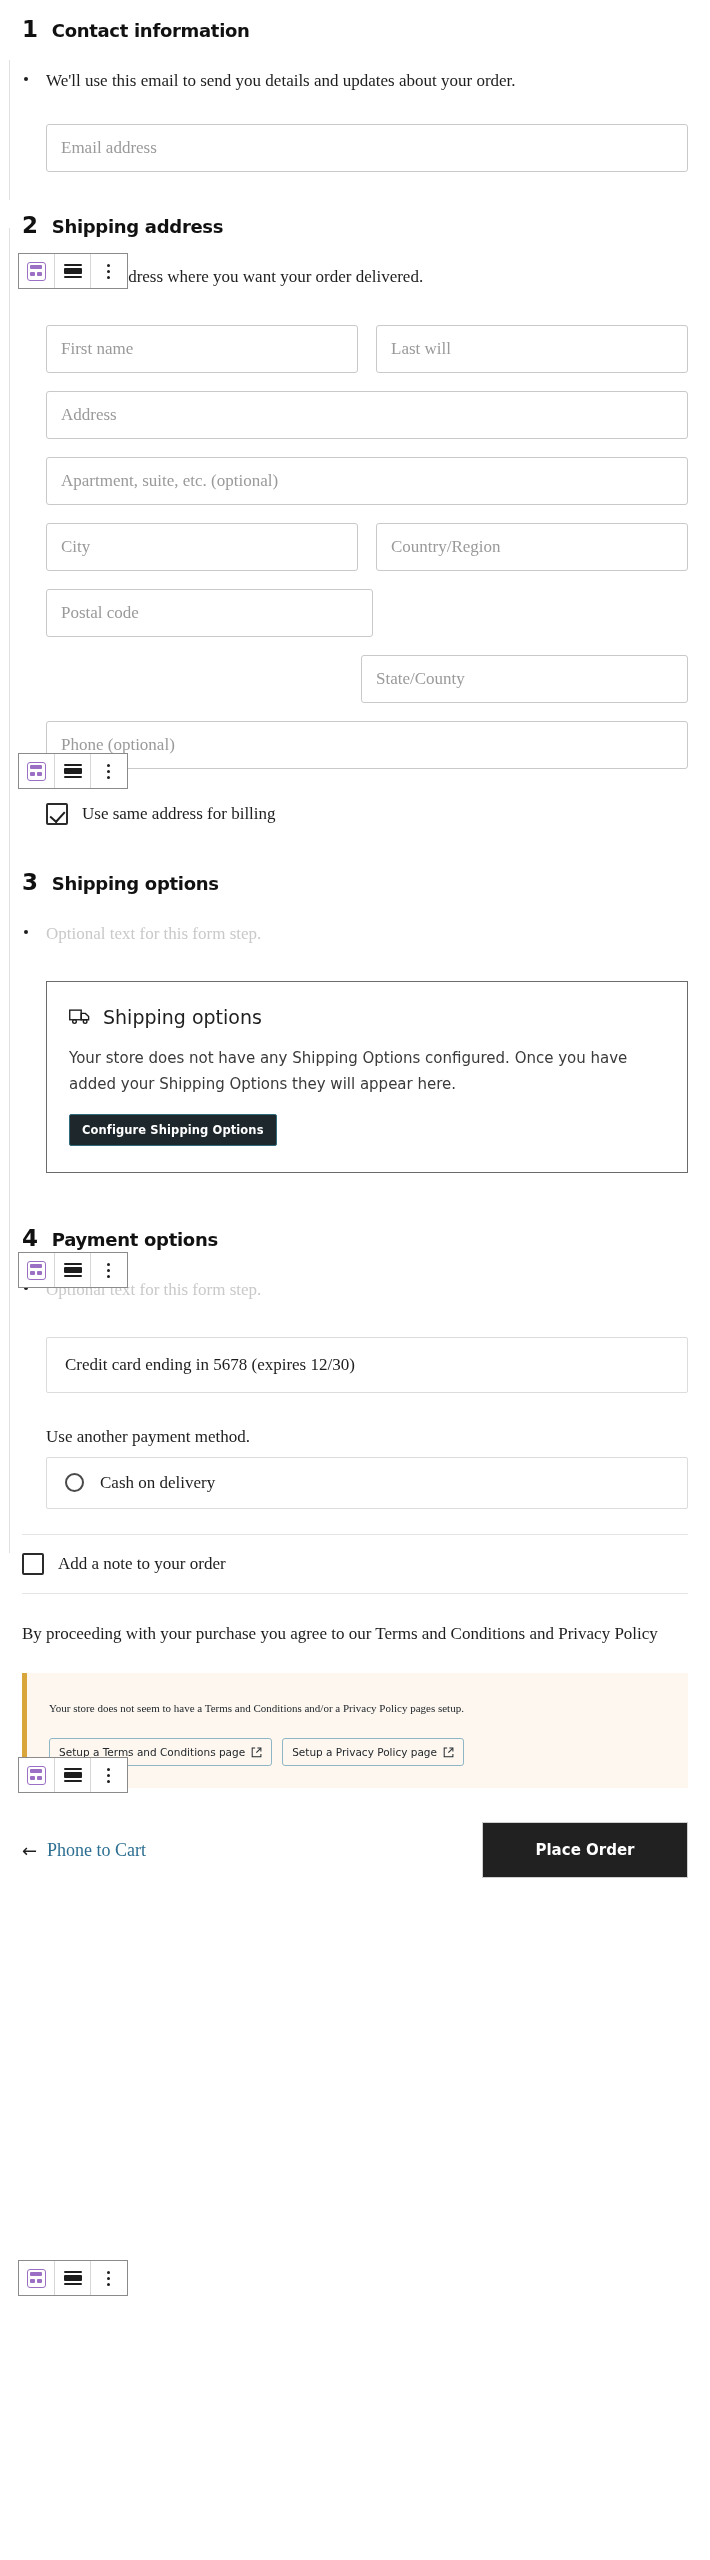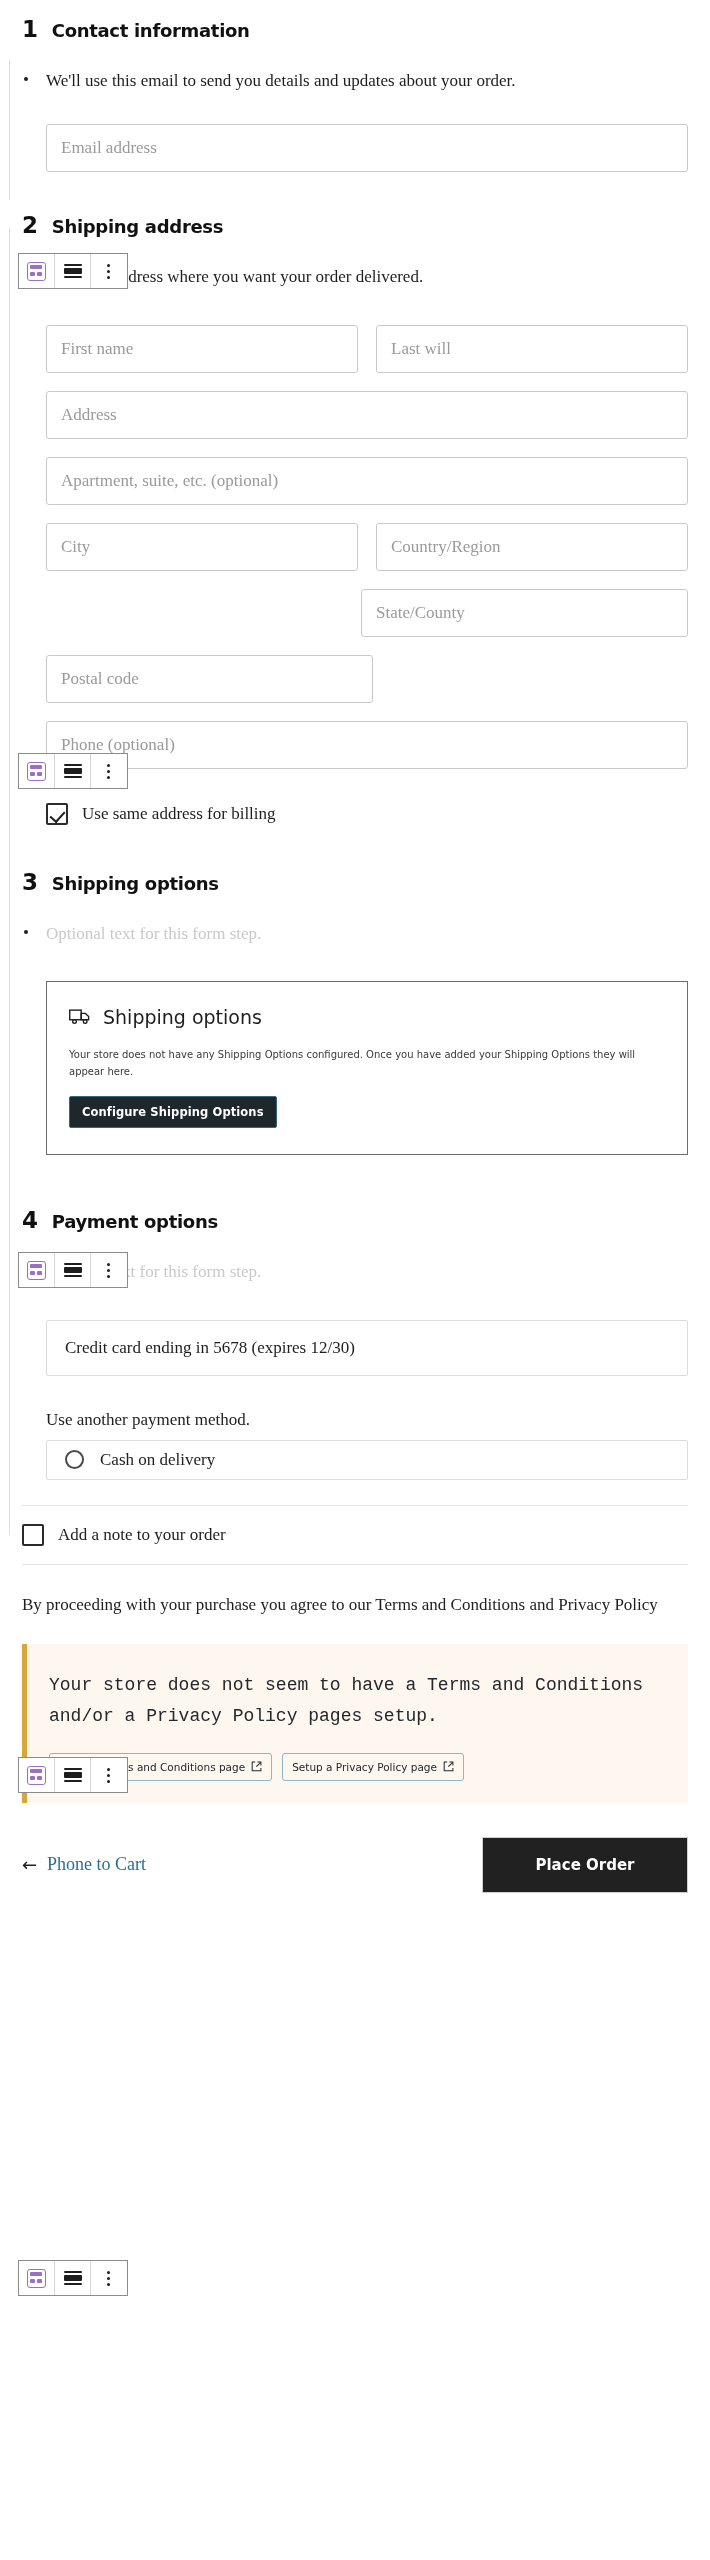--- a/index.html
+++ b/index.html
@@ -124,21 +124,21 @@
   }
   .check-label {
     font-family: "Liberation Serif", serif;
     font-size: 17px;
     color: #1e1e1e;
   }
 
   .radio-card {
     border: 1px solid #dcdcdc;
     border-radius: 2px;
-    height: 40px;
+    height: 52px;
     display: flex;
     align-items: center;
     padding: 0 18px;
     gap: 16px;
   }
   .radio {
     width: 19px; height: 19px;
     border: 2px solid #4a4a4a;
     border-radius: 50%;
     flex: 0 0 auto;
@@ -153,21 +153,21 @@
   .panel-head {
     display: flex;
     align-items: center;
     gap: 12px;
     font-family: "DejaVu Sans", sans-serif;
     font-size: 19px;
     color: #1e1e1e;
   }
   .panel-body {
     font-family: "DejaVu Sans", sans-serif;
-    font-size: 10px;
+    font-size: 15px;
     line-height: 1.72;
     color: #3a3a3a;
     margin-top: 18px;
   }
   .btn-dark {
     display: inline-block;
     margin-top: 16px;
     background: #1e272c;
     color: #fff;
     font-family: "DejaVu Sans", sans-serif;
@@ -195,22 +195,22 @@
   }
 
   
   .notice {
     position: relative;
     background: #fdf7ef;
     border-left: 5px solid #d9a63b;
     padding: 26px 18px 22px 22px;
   }
   .notice-text {
-    font-family: Liberation Mono, monospace;
-    font-size: 18px;
+    font-family: Liberation Serif, serif;
+    font-size: 11px;
     line-height: 1.75;
     color: #23282d;
   }
   .notice-btns {
     display: flex;
     gap: 10px;
     margin-top: 20px;
     flex-wrap: nowrap;
   }
   .notice-btn {
@@ -387,26 +387,26 @@
           <div class="input">Address</div>
         </div>
         <div class="mt18">
           <div class="input">Apartment, suite, etc. (optional)</div>
         </div>
         <div class="row mt18">
           <div class="input">City</div>
           <div class="input">Country/Region</div>
         </div>
         <div class="row mt18">
+          <div class="input">Postal code</div>
+          <div style="visibility:hidden;"></div>
+        </div>
+        <div class="row mt18">
           <div style="visibility:hidden;"></div>
           <div class="input">State/County</div>
-        </div>
-        <div class="row mt18">
-          <div class="input">Postal code</div>
-          <div style="visibility:hidden;"></div>
         </div>
         <div class="mt18">
           <div class="input">Phone (optional)</div>
         </div>
 
         <div class="check-row mt22">
           <div class="cbox checked"></div>
           <div class="check-label">Use same address for billing</div>
         </div>
       </div>

